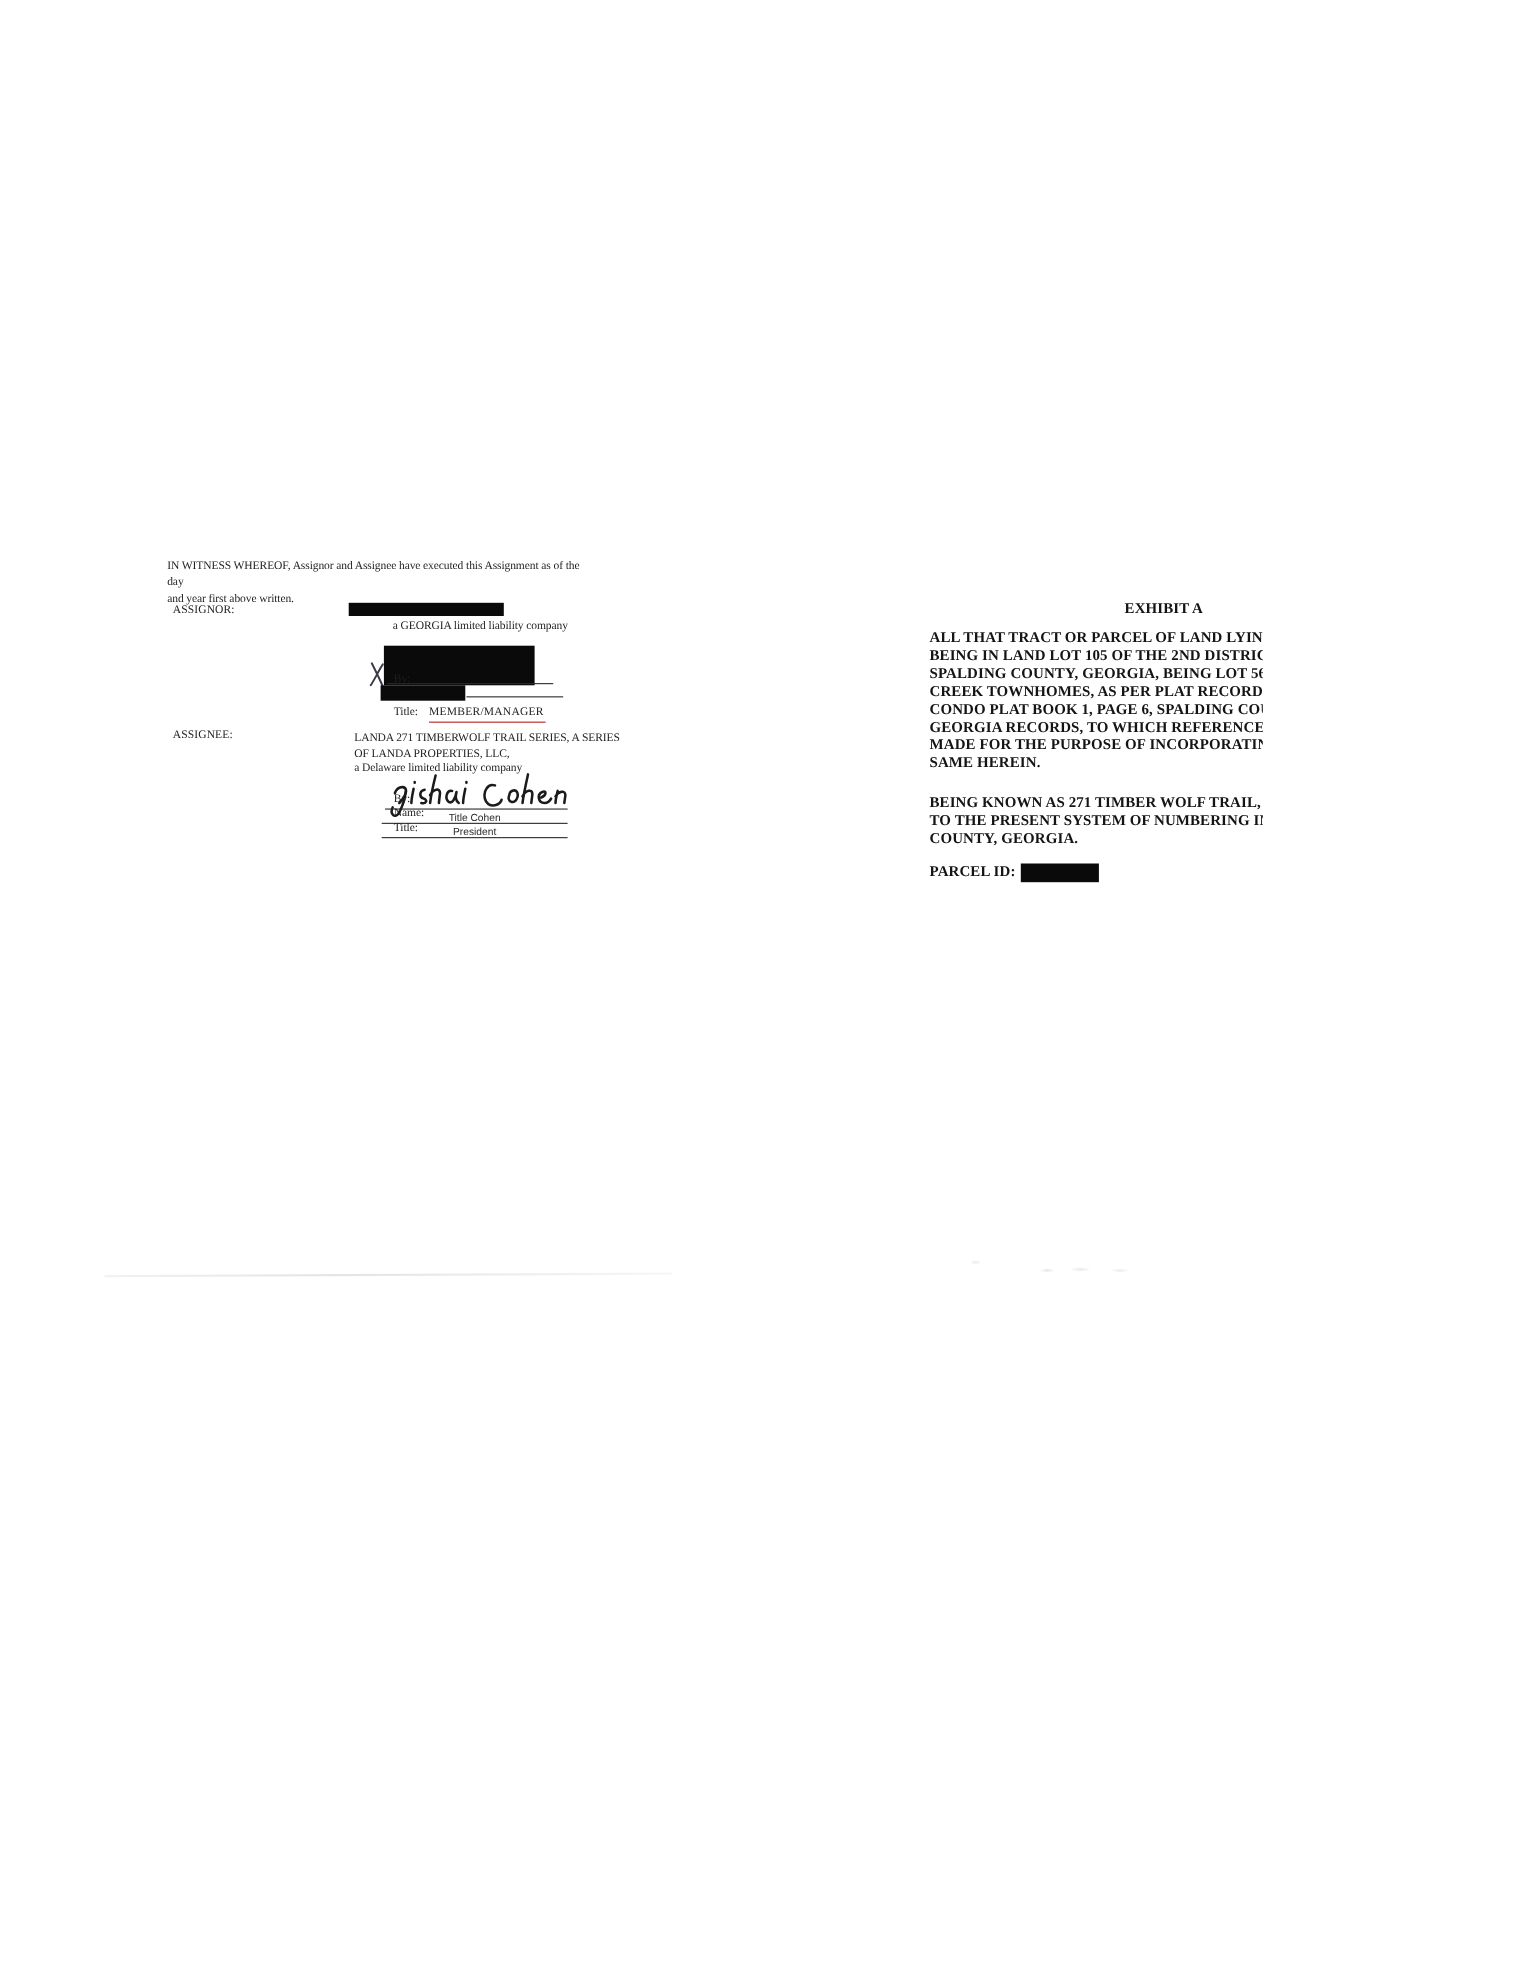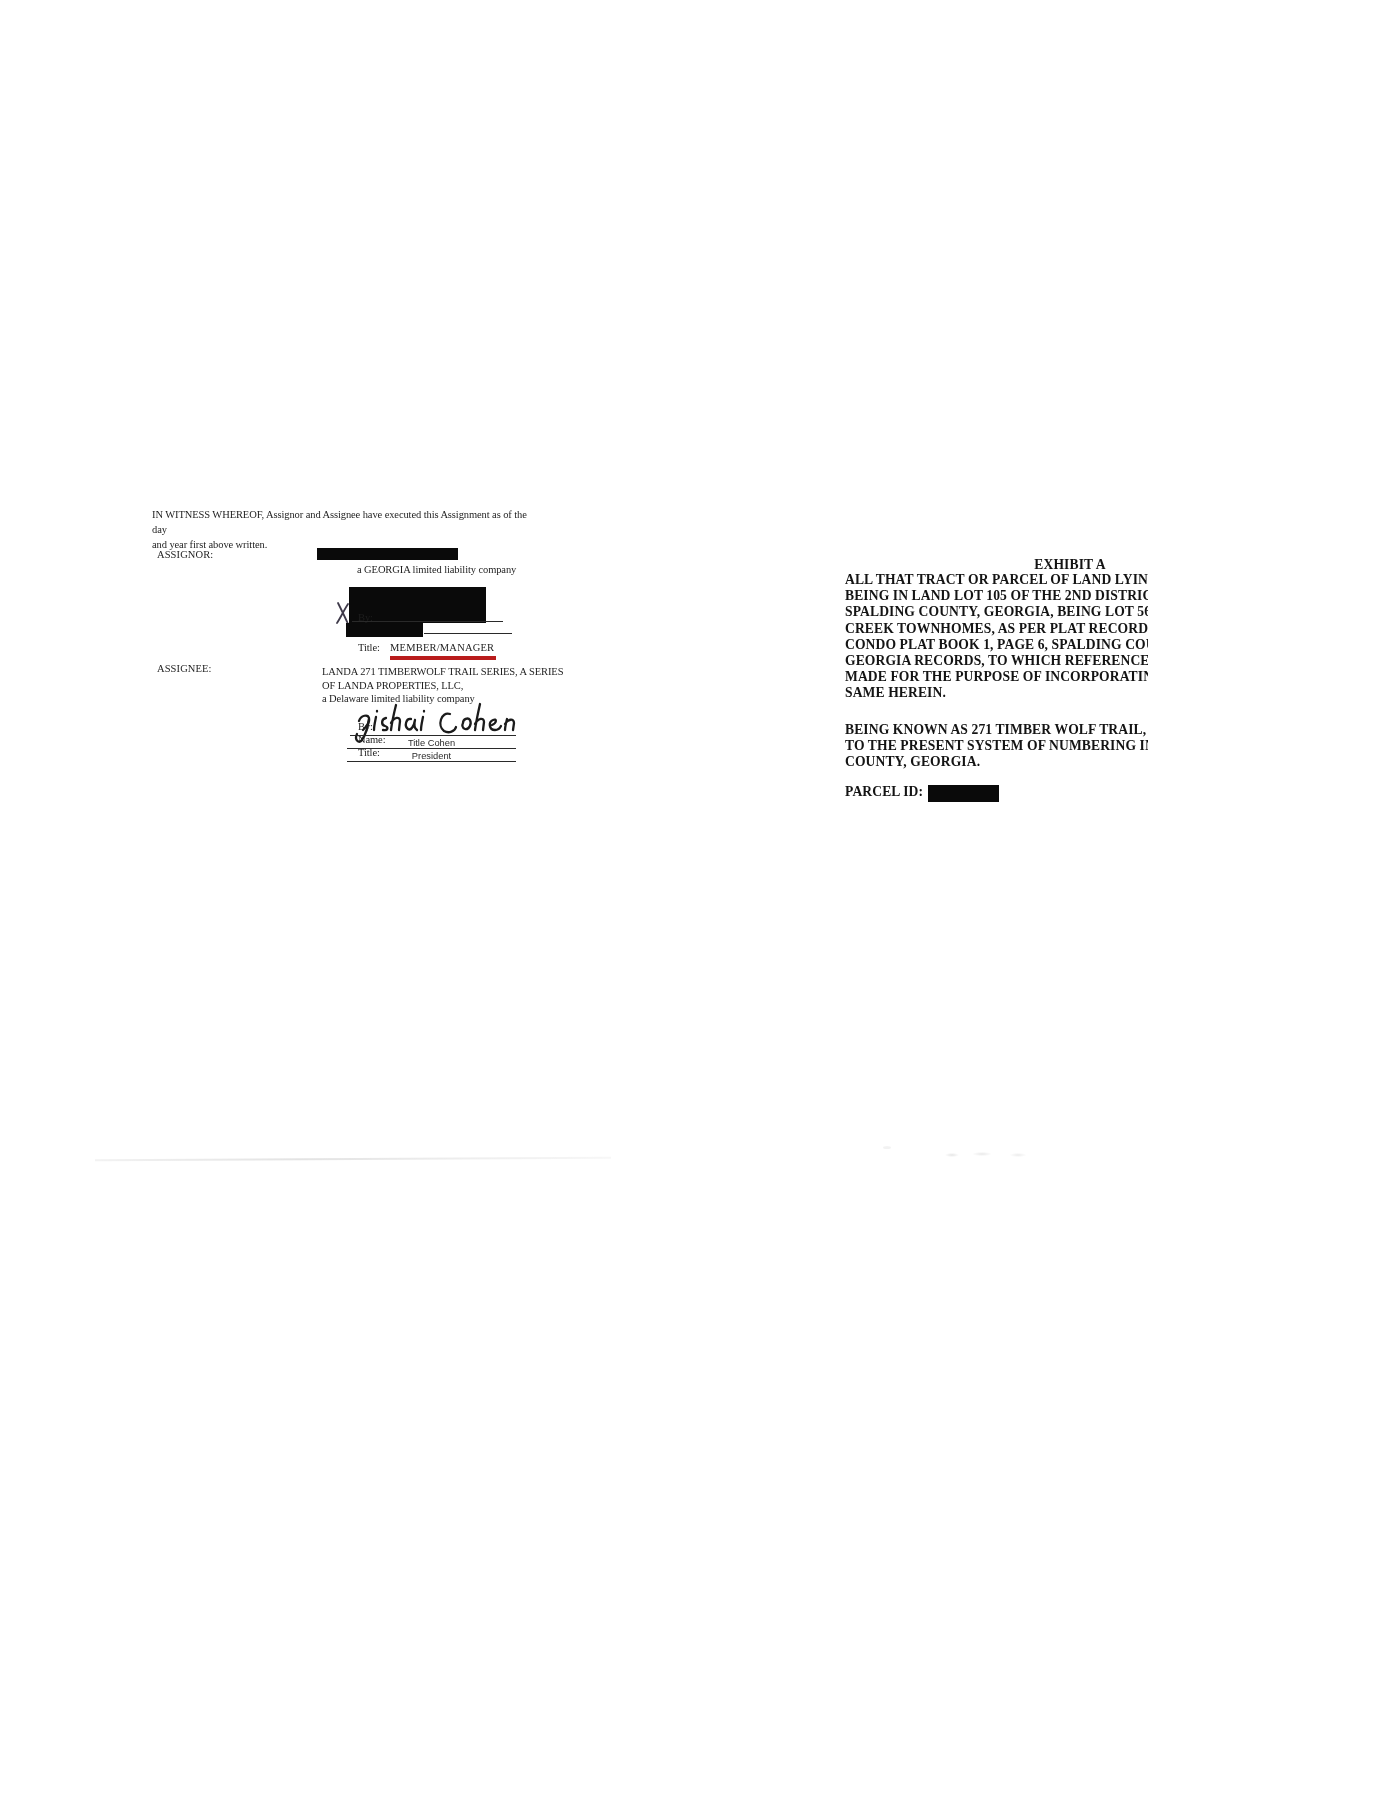--- a/index.html
+++ b/index.html
@@ -29,38 +29,38 @@
   .r-parcel        { left: 928px; top: 785px; width: 71px; height: 17px; }
 
   .georgia { left: 317px; top: 562px; }
   .by1     { left: 318px; top: 610px; }
   .xmark   { left: 335px; top: 600px; }
   .sigline { background: #2a2a2a; height: 1px; }
   .l-by1   { left: 352px; top: 621px; width: 151px; }
   .name1   { left: 318px; top: 625px; }
   .l-name1 { left: 424px; top: 633px; width: 88px; }
   .title1  { left: 318px; top: 640px; }
-  .title1v { left: 350px; top: 640px; border-bottom: 4px solid #b91c1c; padding: 0 2px 1px 0; letter-spacing: 0.2px; }
+  .title1v { left: 350px; top: 640px; border-bottom: 1px solid #b91c1c; padding: 0 2px 1px 0; letter-spacing: 0.2px; }
 
   .landa   { left: 318px; top: 661px; margin: 4px; line-height: 13.5px; }
   .signature-svg { left: 352px; top: 699px; }
   .by2     { left: 318px; top: 719px; }
   .l-by2   { left: 350px; top: 735px; width: 166px; }
   .name2   { left: 318px; top: 732px; }
   .l-name2 { left: 347px; top: 748px; width: 169px; }
   .title2  { left: 318px; top: 745px; }
   .l-title2{ left: 347px; top: 761px; width: 169px; }
   .typed   { font-family: "Liberation Sans", sans-serif; font-size: 9.3px; color: #2b2b2b;
              width: 169px; left: 347px; text-align: center; }
   .typed-name  { top: 738px; }
   .typed-title { top: 751px; }
 
   
   .right-bold { font-weight: bold; font-size: 13.6px; line-height: 16.2px; color: #141414; letter-spacing: 0.1px; }
-  .exhibit-title { left: 845px; top: 541px; width: 418px; text-align: center; margin: 16px; font-size: 13.6px; }
+  .exhibit-title { left: 845px; top: 541px; width: 418px; text-align: center; margin: 4px; font-size: 13.6px; }
   .para1 { left: 845px; top: 572px; width: 430px; margin: 0; }
   .para2 { left: 845px; top: 722px; width: 430px; margin: 0; }
   .parcel-lbl { left: 845px; top: 784px; }
 
   
   .scan-line {
     left: 95px; top: 1158px; width: 516px; height: 2px;
     background: linear-gradient(to right, rgba(0,0,0,0.05), rgba(0,0,0,0.11) 40%, rgba(0,0,0,0.03));
     transform: rotate(-0.25deg);
   }

